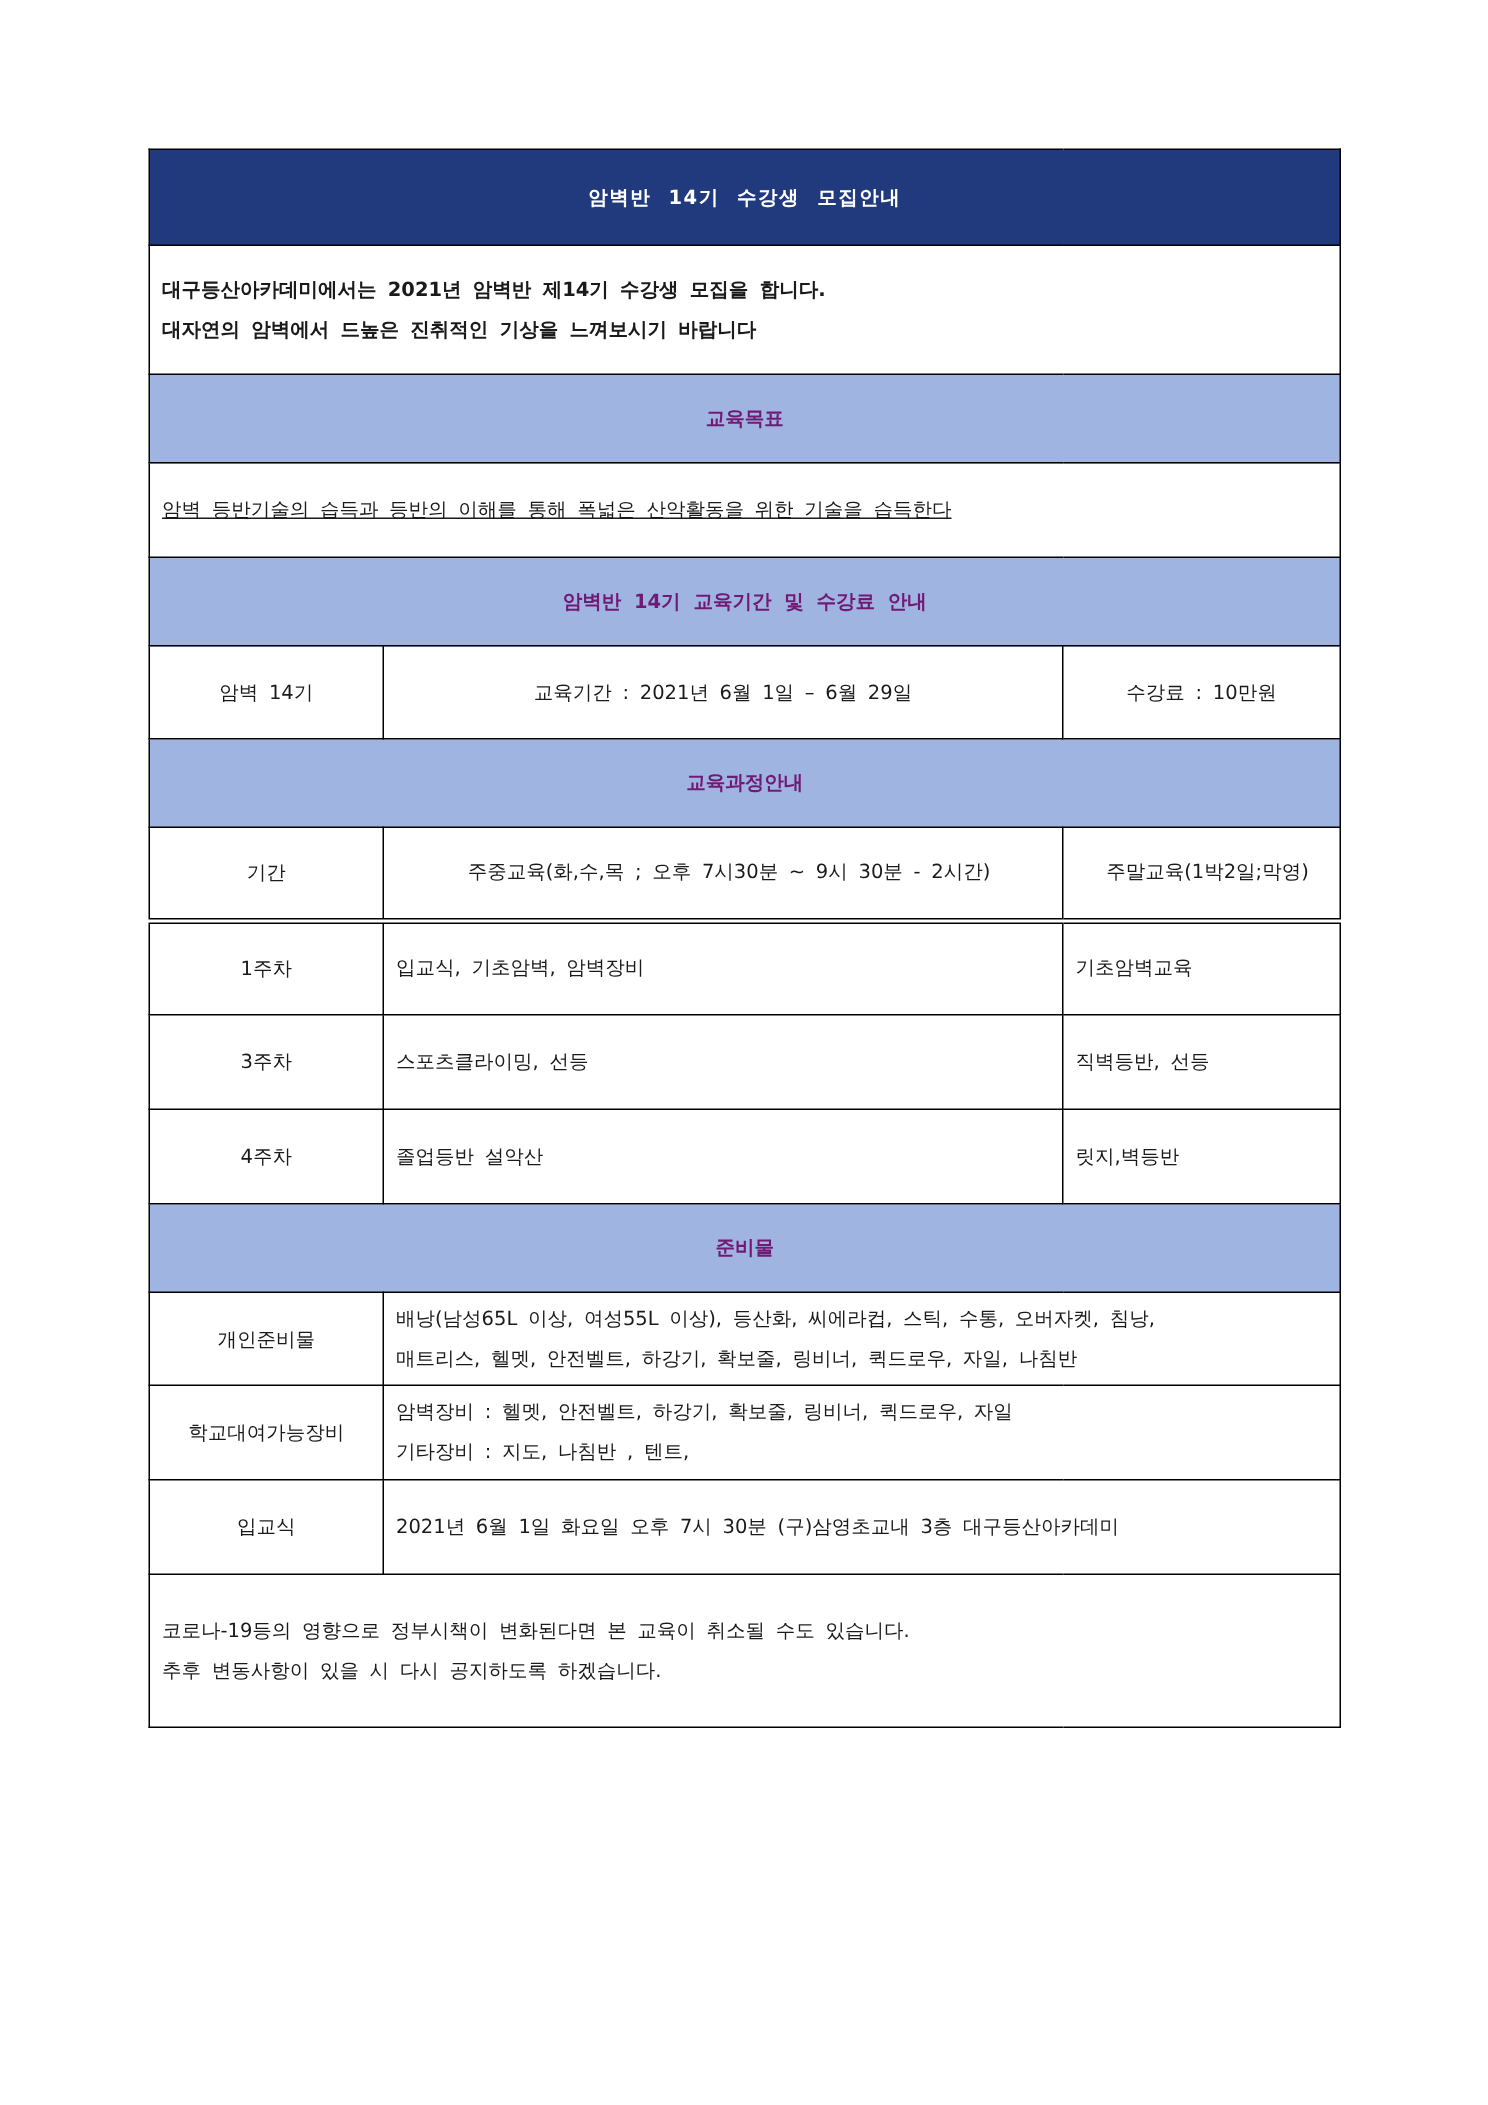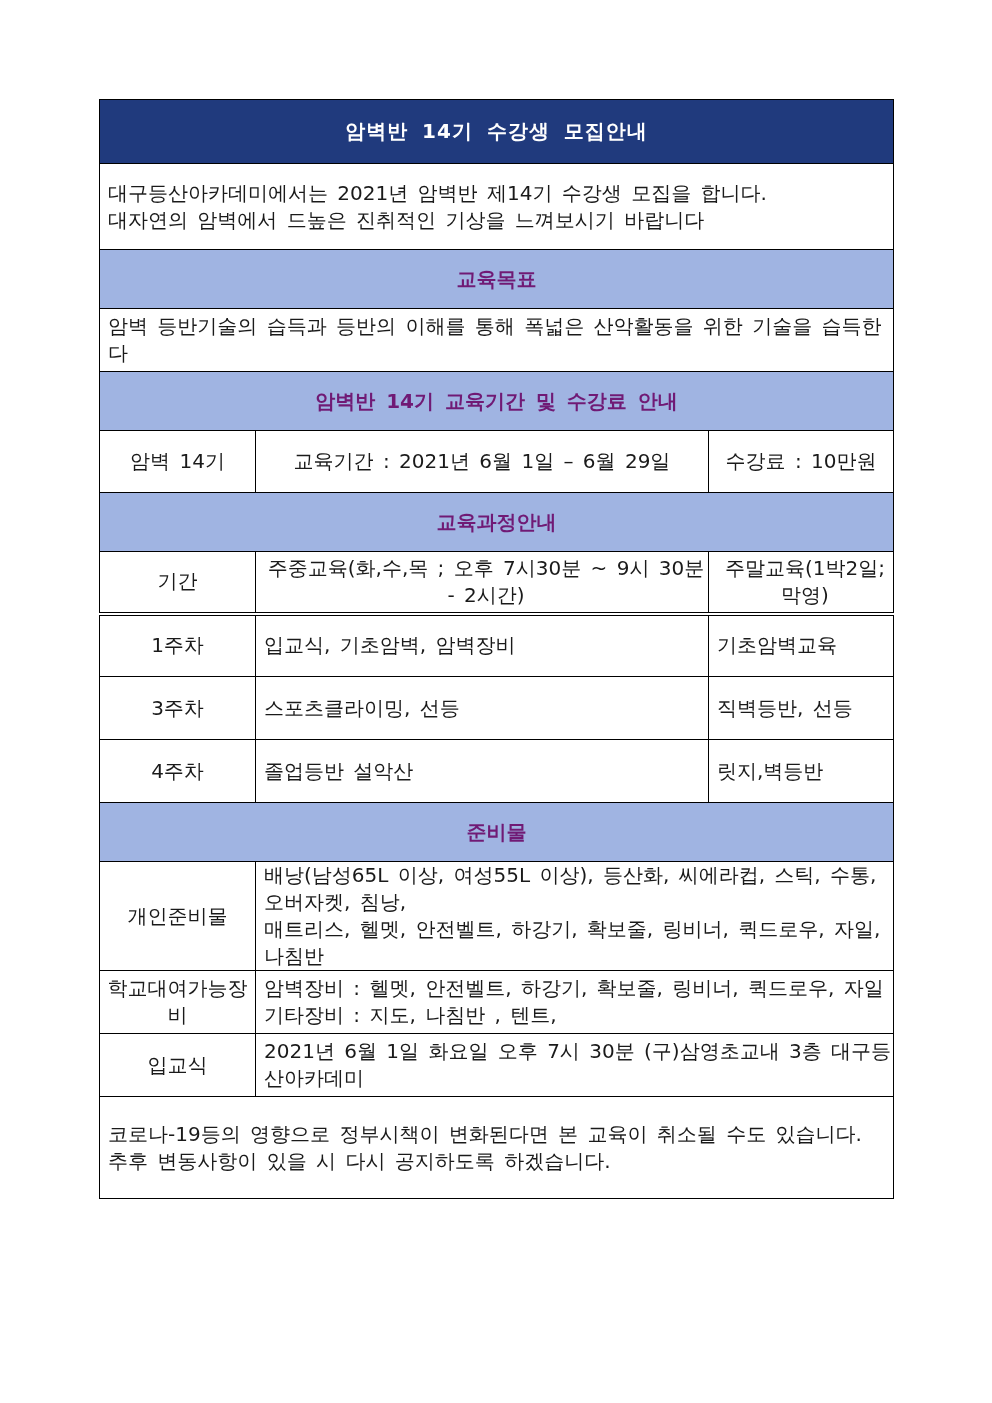--- a/index.html
+++ b/index.html
@@ -18,21 +18,21 @@
       position: absolute;
       left: 99px;
       top: 99px;
       width: 794px;
       border-collapse: collapse;
       table-layout: fixed;
     }
     .doc-table td {
       border: 1.5px solid #000;
       padding: 0;
-      font-size: 20px;
+      font-size: 13px;
       vertical-align: middle;
     }
     .title-cell {
       background: #203a7d;
       color: #ffffff;
       text-align: center;
       font-size: 31px;
       font-weight: bold;
       height: 63px;
       letter-spacing: 1px;
@@ -50,22 +50,22 @@
     .text-left {
       text-align: left;
       padding-left: 8px !important;
       line-height: 27px;
       word-spacing: 3px;
     }
     .text-center {
       text-align: center;
       word-spacing: 3px;
     }
-    .intro-cell { height: 85px; }
-    .goal-cell { height: 62px; }
+    .intro-cell { height: 85px; font-weight: bold; }
+    .goal-cell { height: 62px; text-decoration: underline; }
     .row-62 { height: 62px; }
     .row-63 { height: 63px; }
     .notice-cell { height: 101px; }
     .double-bottom td { border-bottom: 4px double #000; text-align: center; }
     .line { display: block; }
   </style>
 </head>
 <body>
 
 <table class="doc-table">

